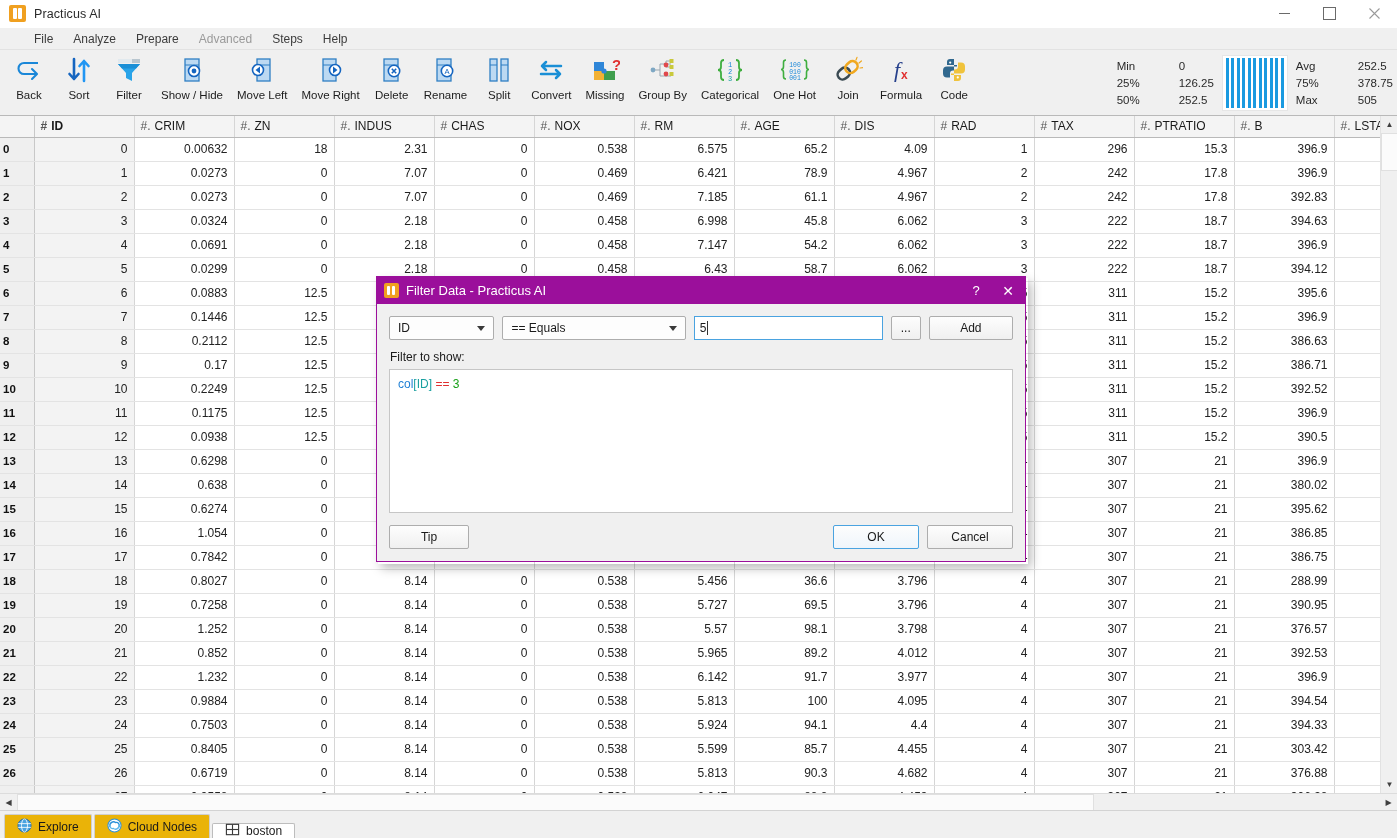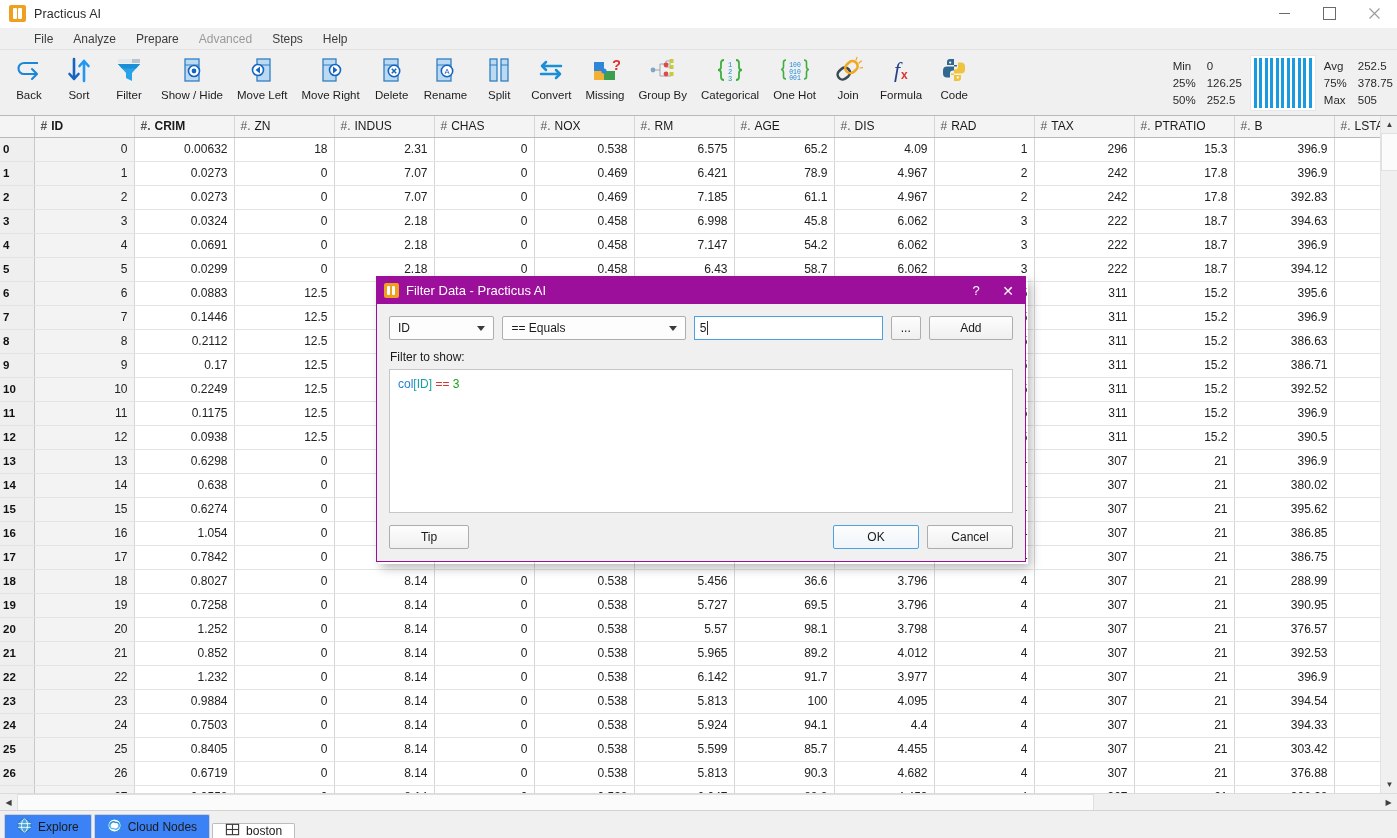--- a/index.html
+++ b/index.html
@@ -93,21 +93,21 @@
 
   
   .stats {
     position: absolute; right: 4px; top: 5px;
     height: 56px; display: flex; align-items: stretch;
   }
   .stats-col {
     display: flex; flex-direction: column; justify-content: center;
     font-size: 11.5px; color: #2a2a2a; line-height: 17px;
   }
-  .stats-row { display: flex; }
+  .stats-row { display: flex; gap: 28px; }
   .stats-key { width: 34px; }
   .stats-val { }
   .stats-bars {
     width: 66px; margin: 0 8px;
     background: #ffffff; border: 1px solid #e6e6e6;
     display: flex; align-items: stretch; justify-content: space-between;
     padding: 2px 3px;
   }
   .stats-bars i {
     display: block; width: 3px; background: #1a9ae0;
@@ -185,21 +185,21 @@
   
   .tabbar {
     flex: 0 0 28px; height: 28px; background: #f0f0f0;
     display: flex; align-items: flex-end; padding-left: 4px;
     border-top: 1px solid #d3d3d3;
   }
   .tab {
     height: 24px; display: flex; align-items: center; gap: 6px;
     padding: 0 12px; margin-right: 2px;
     font-size: 12px; color: #1a1a1a;
-    background: #3b82f6;
+    background: #eab308;
     border: 1px solid #cfcfcf; border-bottom: none;
     border-radius: 2px 2px 0 0;
   }
   .tab.active { background: #ffffff; height: 15px; border-color: #bdbdbd; }
 
   
   .dlg-shadow {
     position: absolute; left: 378px; top: 278px;
     width: 650px; height: 286px;
     box-shadow: 3px 4px 10px rgba(0,0,0,.28);
@@ -573,21 +573,21 @@
     </div>
   </div>
 
   <div class="gridwrap">
     <div class="gridscroll">
       <table class="grid">
         <thead>
           <tr id="header-row">
               <th class="corner"></th>
               <th class="idcol" style="width: 100px;"><span class="tsym">#</span><span>ID</span></th>
-              <th style="width: 100px; font-weight: bold;"><span class="tsym">#.</span><span>CRIM</span></th>
+              <th style="width: 100px;"><span class="tsym">#.</span><span>CRIM</span></th>
               <th style="width: 100px;"><span class="tsym">#.</span><span>ZN</span></th>
               <th style="width: 100px;"><span class="tsym">#.</span><span>INDUS</span></th>
               <th style="width: 100px;"><span class="tsym">#</span><span>CHAS</span></th>
               <th style="width: 100px;"><span class="tsym">#.</span><span>NOX</span></th>
               <th style="width: 100px;"><span class="tsym">#.</span><span>RM</span></th>
               <th style="width: 100px;"><span class="tsym">#.</span><span>AGE</span></th>
               <th style="width: 100px;"><span class="tsym">#.</span><span>DIS</span></th>
               <th style="width: 100px; margin-top: 44px;"><span class="tsym">#</span><span>RAD</span></th>
               <th style="width: 100px;"><span class="tsym">#</span><span>TAX</span></th>
               <th style="width: 100px;"><span class="tsym">#.</span><span>PTRATIO</span></th>

